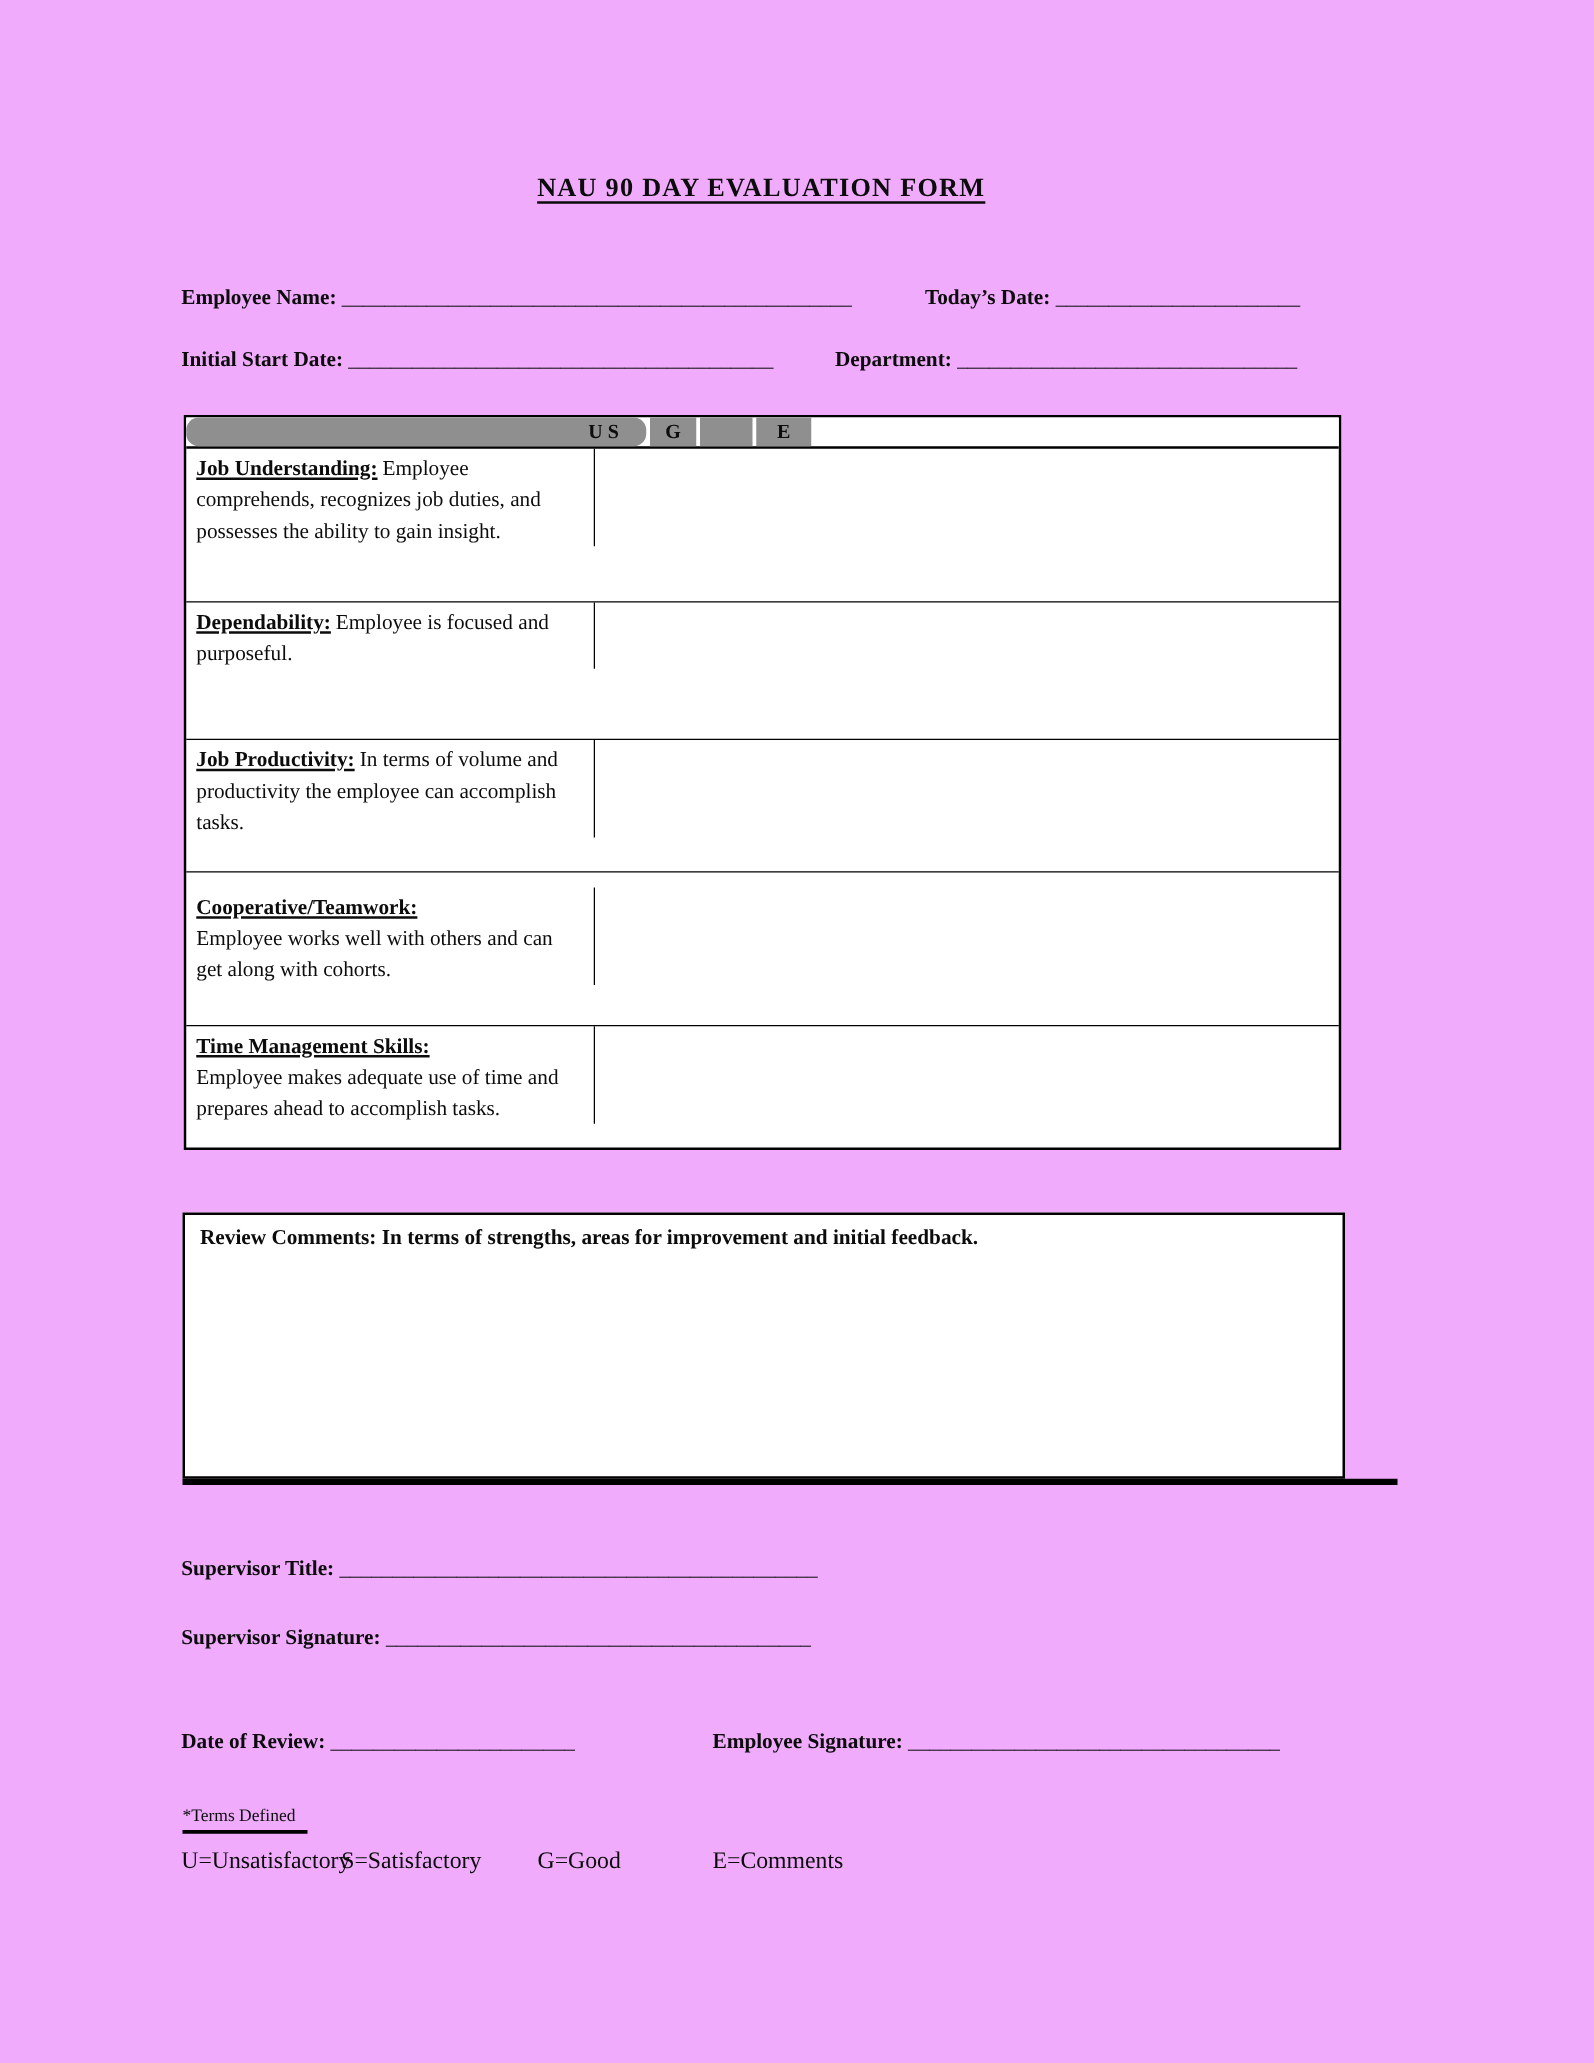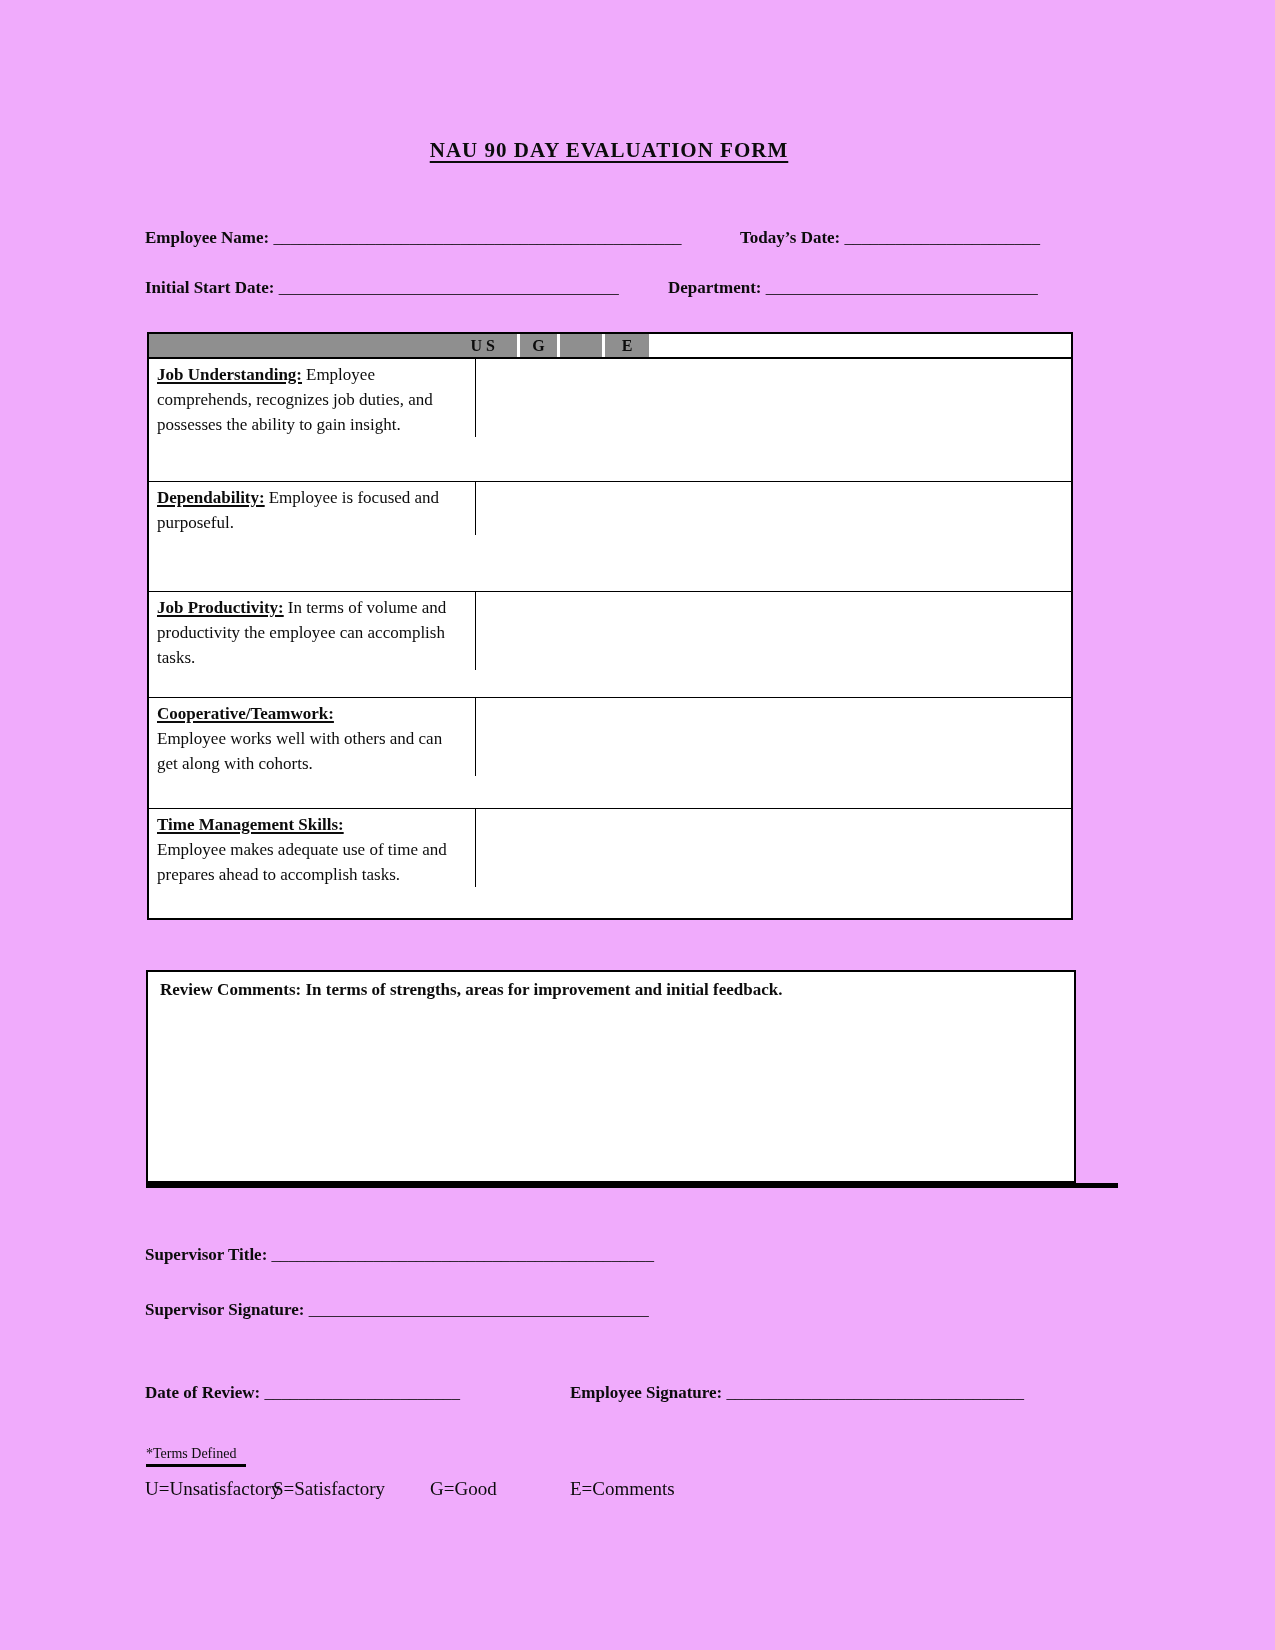--- a/index.html
+++ b/index.html
@@ -26,32 +26,32 @@
     border:2px solid #000;box-sizing:border-box;background:#fff;
   }
   .thead{
     display:flex;height:25px;border-bottom:2px solid #000;box-sizing:border-box;
     background:#fff;align-items:stretch;
   }
   .hcell{
     background:#8f8f8f;box-sizing:border-box;font-weight:bold;font-size:16px;
     display:flex;align-items:center;justify-content:center;white-space:nowrap;
   }
-  .h-us{width:368px;justify-content:flex-end;padding-right:22px;border-right:0;}
+  .h-us{width:368px;justify-content:flex-end;padding-right:22px;border-right:0;border-radius:10px;}
   .h-g{width:37px;margin-left:3px;}
   .h-blank{width:42px;margin-left:3px;}
   .h-e{width:44px;margin-left:3px;}
   .h-comments{flex:1;margin-left:3px;justify-content:flex-start;padding-left:32px;}
   .tbody{display:block;}
   .trow{display:flex;box-sizing:border-box;border-bottom:1.5px solid #000;flex-direction:column;}
   .trow:last-child{border-bottom:none;}
   .trow:nth-child(1){height:123px;}
   .trow:nth-child(2){height:110px;}
   .trow:nth-child(3){height:106px;}
-  .trow:nth-child(4){height:111px;}
+  .trow:nth-child(4){height:111px;margin-top:12px;}
   .trow:nth-child(5){height:113px;}
   .cell{box-sizing:border-box;border-right:1.5px solid #000;}
   .crit{
     width:327px;padding:3px 8px 0 8px;font-size:17px;line-height:25px;
   }
   .crit-title{font-weight:bold;text-decoration:underline;text-decoration-thickness:2px;text-underline-offset:2px;}
   .crit-desc{margin-left:4px;}
   .trow.block .crit-title{display:block;}
   .trow.block .crit-desc{display:block;margin-left:0;}
   .rate-u{width:37px;}

